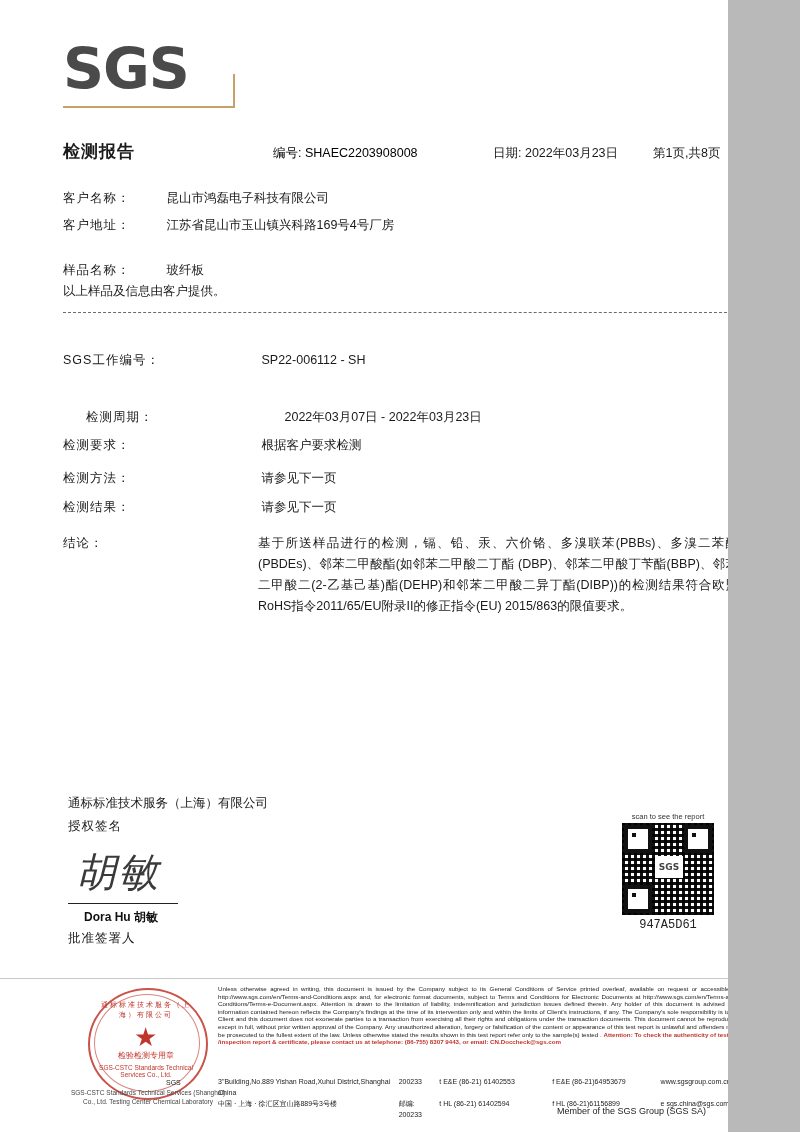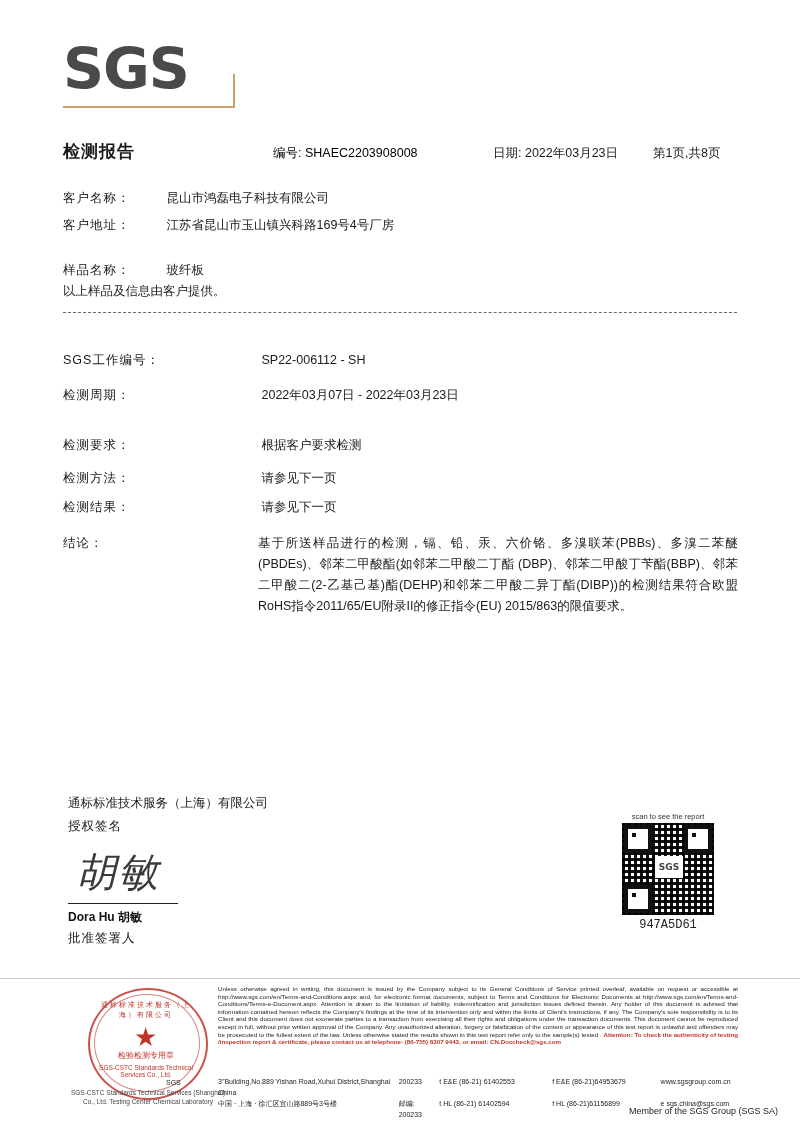--- a/index.html
+++ b/index.html
@@ -5,21 +5,21 @@
   html, body {
     margin: 0;
     padding: 0;
     background: #b9b9b9;
   }
   body {
     font-family: "Liberation Sans", sans-serif;
   }
   .page {
     position: relative;
-    width: 800px;
+    width: 728px;
     height: 1132px;
     background: #ffffff;
     overflow: hidden;
     box-sizing: border-box;
   }
   
   .logo-wrap {
     position: absolute;
     left: 63px;
     top: 38px;
@@ -125,21 +125,21 @@
     color: #1a1a1a;
   }
   .info .k {
     display: inline-block;
     width: 195px;
     letter-spacing: 1px;
   }
   .info .v { display: inline-block; }
   .i1 { top: 352px; }
   .i2 { top: 381px; }
-  .i3 { top: 387px; }
+  .i3 { top: 409px; margin-left: 23px; }
   .i4 { top: 437px; }
   .i5 { top: 470px; }
   .i6 { top: 499px; }
 
   .conclusion-label {
     position: absolute;
     left: 63px;
     top: 535px;
     font-size: 12.5px;
     color: #1a1a1a;
@@ -184,21 +184,21 @@
   }
   .sig-rule {
     position: absolute;
     left: 68px;
     top: 903px;
     width: 110px;
     border-top: 1px solid #222;
   }
   .sig-name {
     position: absolute;
-    left: 68px;
+    left: 84px;
     top: 909px;
     font-size: 12px;
     font-weight: bold;
     color: #111;
   }
   .sig-role {
     position: absolute;
     left: 68px;
     top: 930px;
     font-size: 12.5px;

